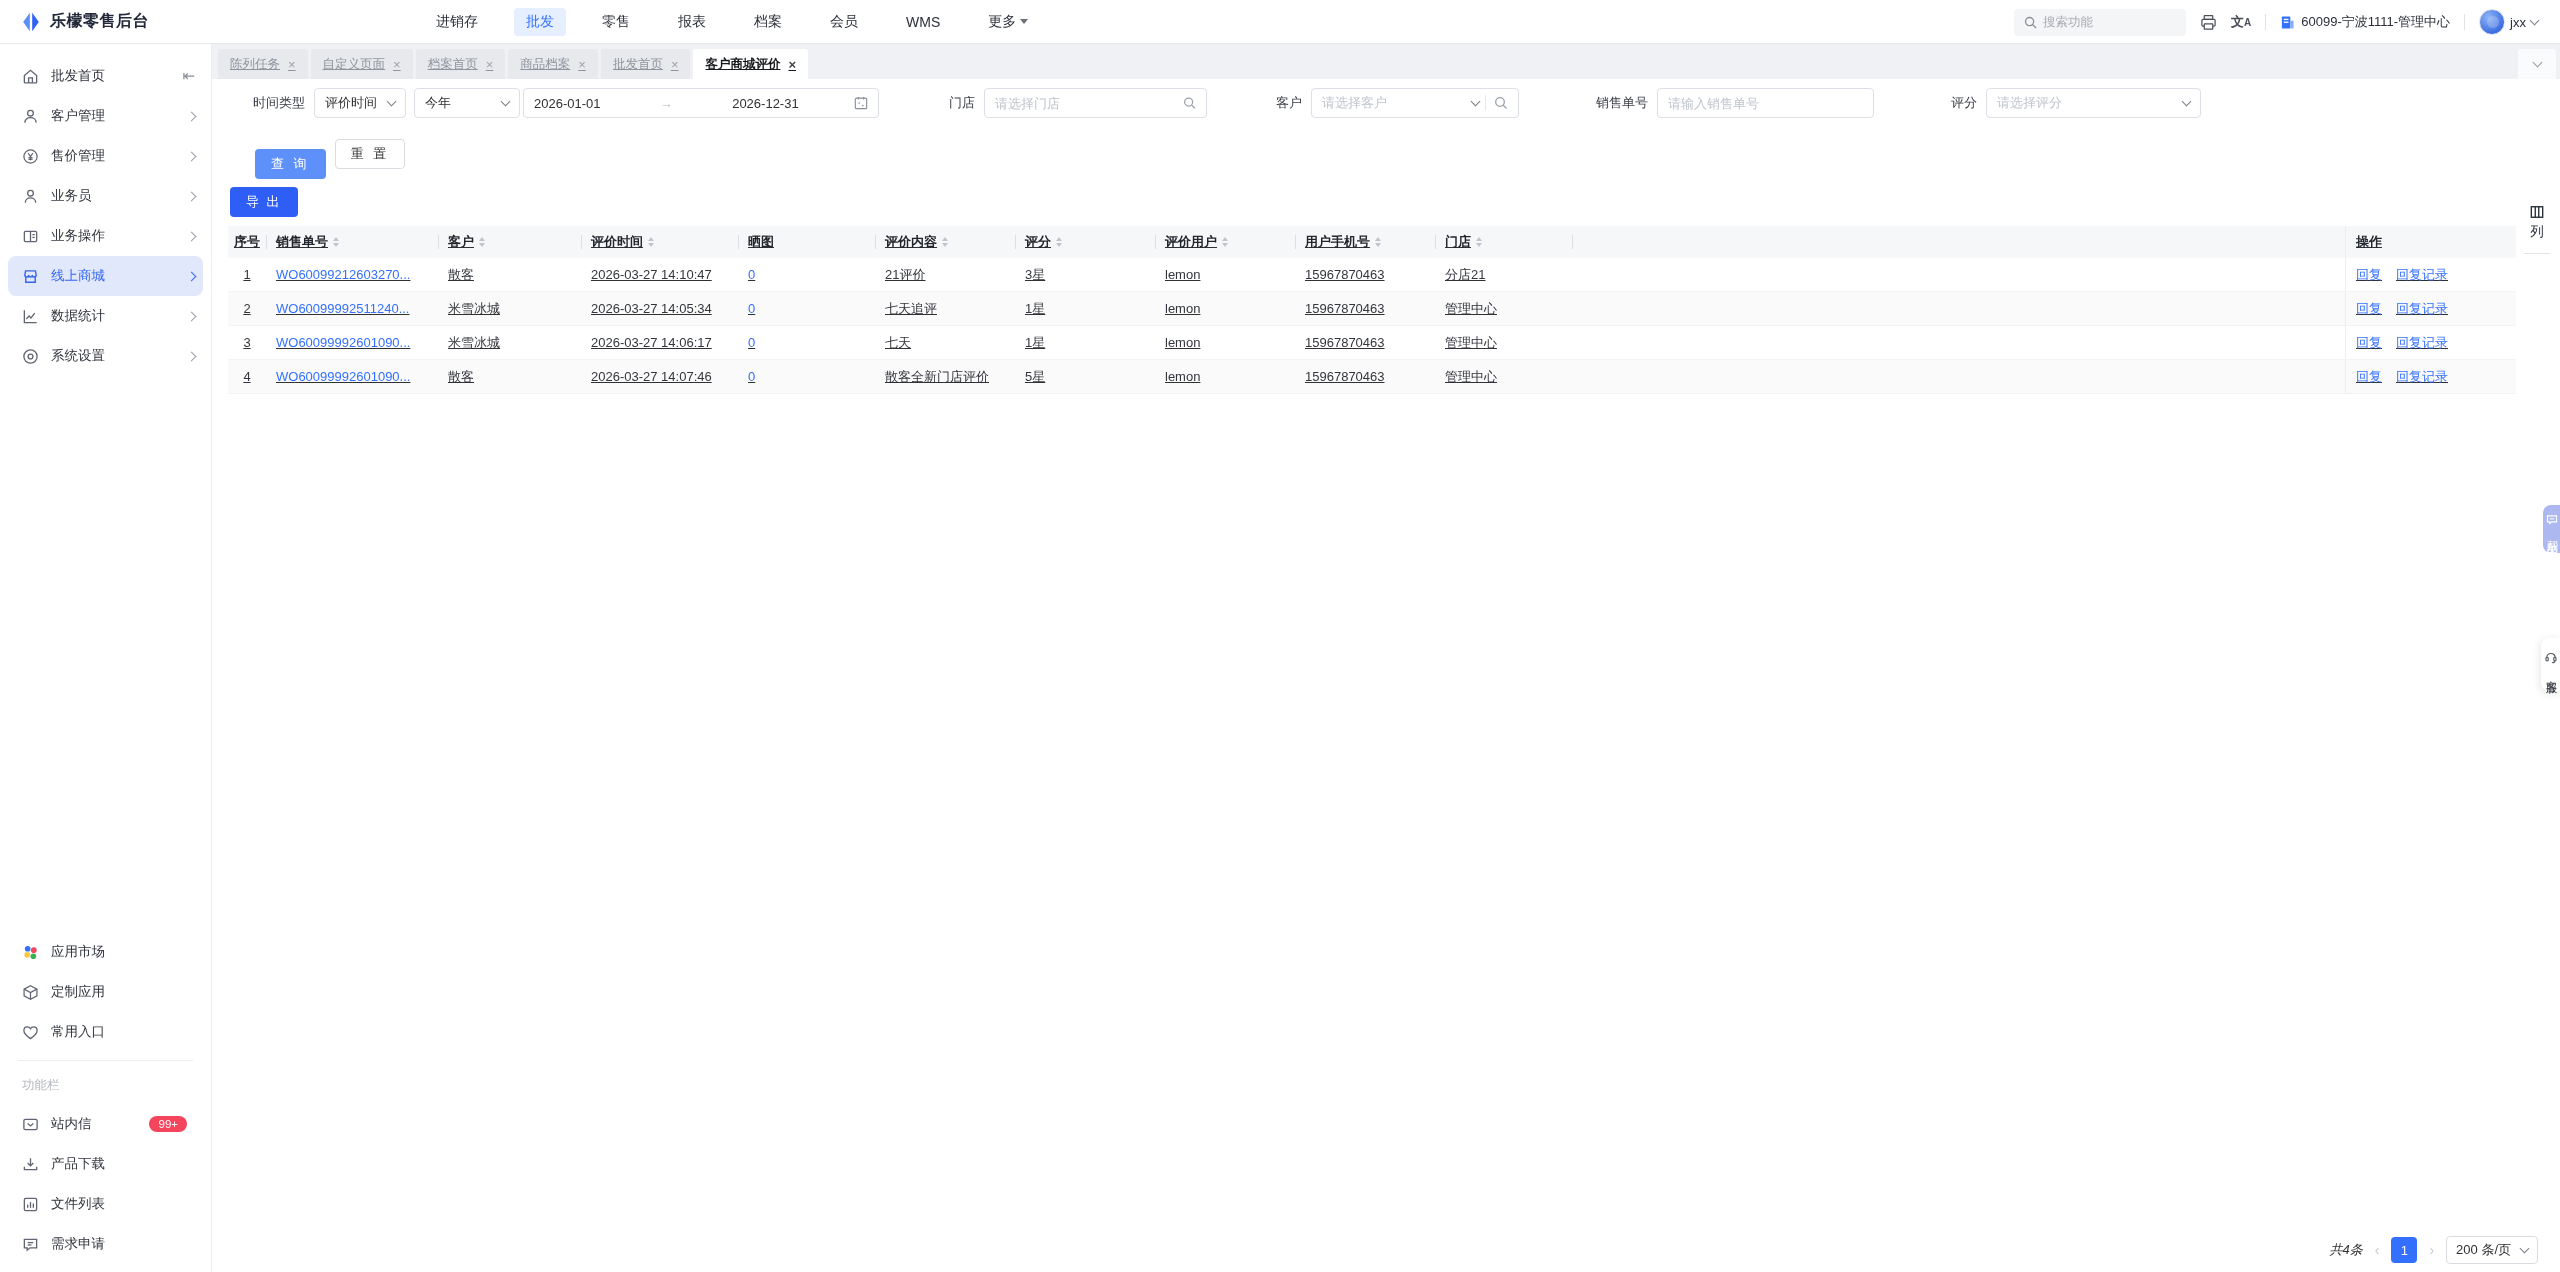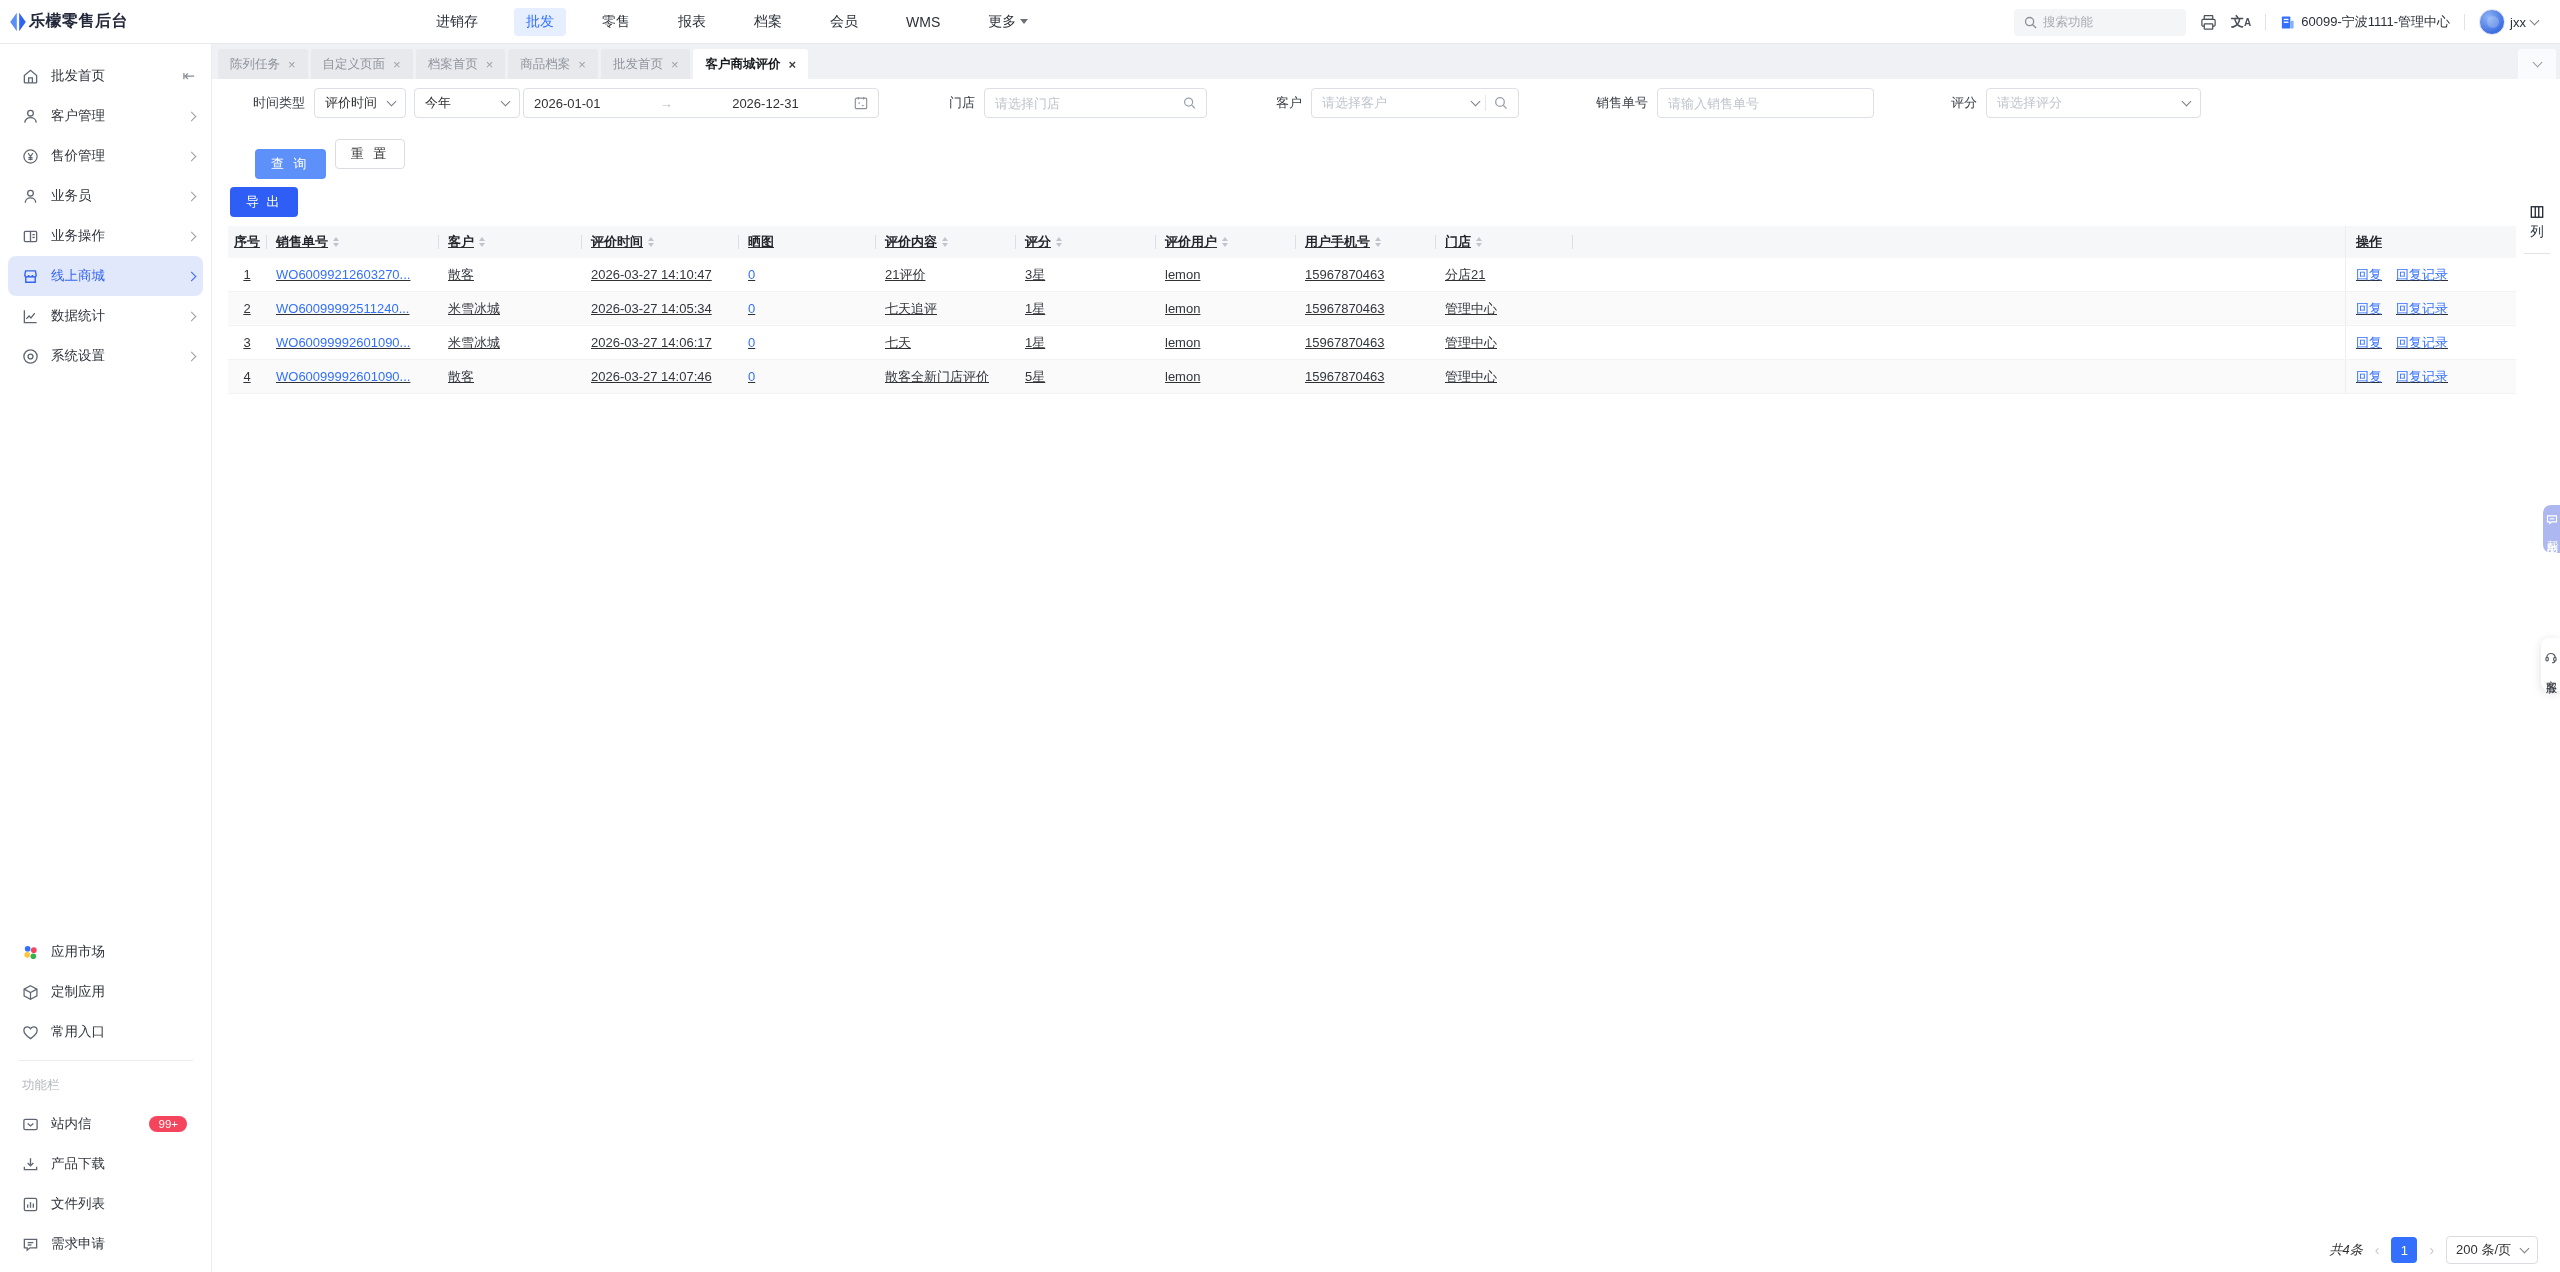--- a/index.html
+++ b/index.html
@@ -5,21 +5,21 @@
   * { box-sizing: border-box; margin: 0; padding: 0; }
   html,body { width:2560px; height:1272px; }
   body {
     font-family: "Liberation Sans", "DejaVu Sans", sans-serif;
     font-size: 13px; color:#303133; background:#fff;
     position:relative; overflow:hidden;
   }
   
   .topbar { position:absolute; top:0; left:0; right:0; height:44px; background:#fff;
     border-bottom:1px solid #e9eaee; display:flex; align-items:center; z-index:30; }
-  .logo-wrap { width:212px; display:flex; align-items:center; padding-left:7px; flex:none;text-align:right; }
+  .logo-wrap { width:212px; display:flex; align-items:center; padding-left:20px; gap:8px; flex:none;text-align:right; }
   .logo-title { font-size:16px; font-weight:bold; color:#23283a; letter-spacing:.5px; white-space:nowrap; }
   .topnav { display:flex; align-items:center; gap:24px; margin-left:212px; }
   .topnav-item { font-size:14px; color:#2b3038; padding:5px 12px; border-radius:4px; cursor:pointer; white-space:nowrap; display:flex; align-items:center; gap:4px;}
   .topnav-item.active { background:#e6efff; color:#3370ff; }
   .caret-down { width:0; height:0; border:4px solid transparent; border-top:5px solid #6b7077; margin-top:4px; }
   .topbar-right { position:absolute; right:22px; top:0; height:44px; display:flex; align-items:center; gap:14px; }
   .top-search { display:flex; align-items:center; gap:6px; width:172px; height:27px;
     background:#f4f5f7; border-radius:4px; padding:0 10px; }
   .top-search input { border:none; outline:none; background:transparent; width:120px; font-size:12.5px; color:#303133; font-family:inherit;}
   .top-search input::placeholder { color:#a8abb2; }
@@ -50,21 +50,21 @@
   .collapse-ic { color:#8a8f98; font-size:15px; }
   .side-bottom { margin-top:auto; padding-bottom:8px; }
   .side-divider { height:1px; background:#ebedf0; margin:8px 18px; }
   .side-section { font-size:12.5px; color:#b4b7bd; padding:8px 0 10px 22px; }
   .badge { margin-left:auto; background:#f5455c; color:#fff; font-size:11.5px; border-radius:9px;
     padding:2px 9px; margin-right:8px;}
   
   .main { position:absolute; left:212px; top:44px; right:0; bottom:0; background:#fff; }
   .tabstrip { height:35px; background:#eff1f4; display:flex; align-items:flex-end; padding-left:6px; position:relative;}
   .tab { height:30px; display:flex; align-items:center; gap:8px; padding:0 12px; margin-right:3px;
-    background:#e7e9ed; color:#8f949d; font-size:12.5px; border-radius:3px 3px 0 0; cursor:pointer; white-space:nowrap;}
+    background:#e7e9ed; color:#8f949d; font-size:12.5px; border-radius:3px 3px 0 0; cursor:pointer; white-space:nowrap;text-decoration:underline;}
   .tab .x { font-size:13px; color:#9da2aa; line-height:1;}
   .tab.active { background:#fff; color:#17191d; font-weight:bold; }
   .tab.active .x { color:#40434a; }
   .tab-more { position:absolute; right:4px; bottom:0; width:38px; height:30px; background:#fafbfc;
     border-radius:3px 3px 0 0; display:flex; align-items:center; justify-content:center; cursor:pointer;}
   .content { position:absolute; top:35px; left:0; right:0; bottom:0; background:#fff; }
   
   .filter-row { display:flex; align-items:center; height:32px; margin:8px 16px 0 16px; }
   .f-label { color:#3a3e46; font-size:13px; white-space:nowrap; margin-right:9px;}
   .box { height:30px; border:1px solid #dcdfe6; border-radius:4px; background:#fff;

